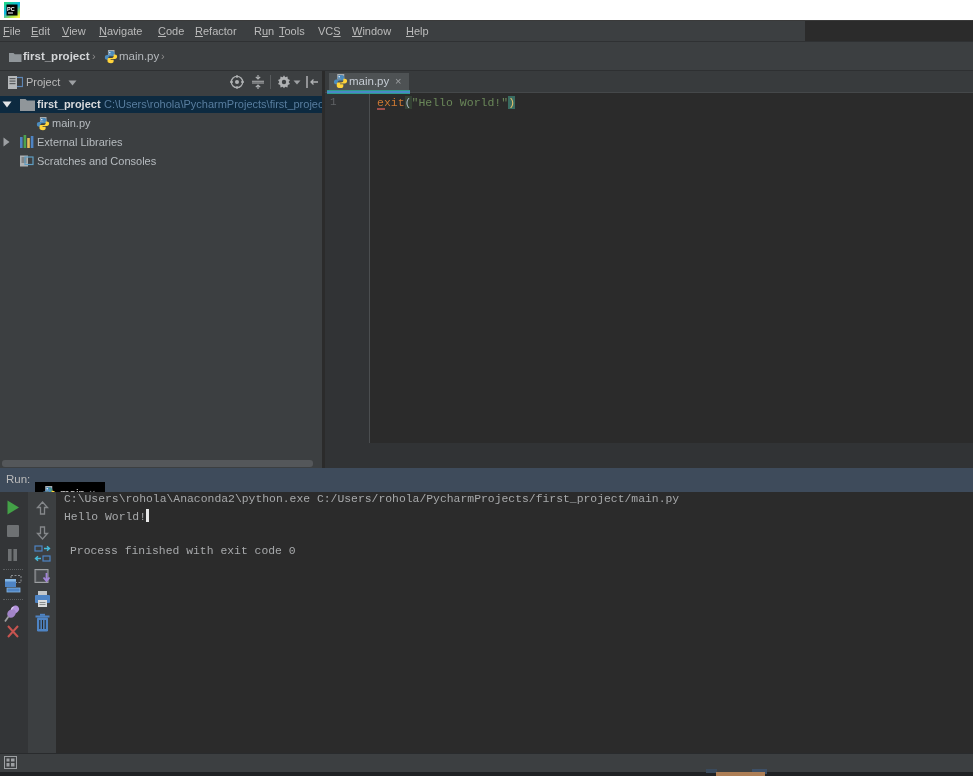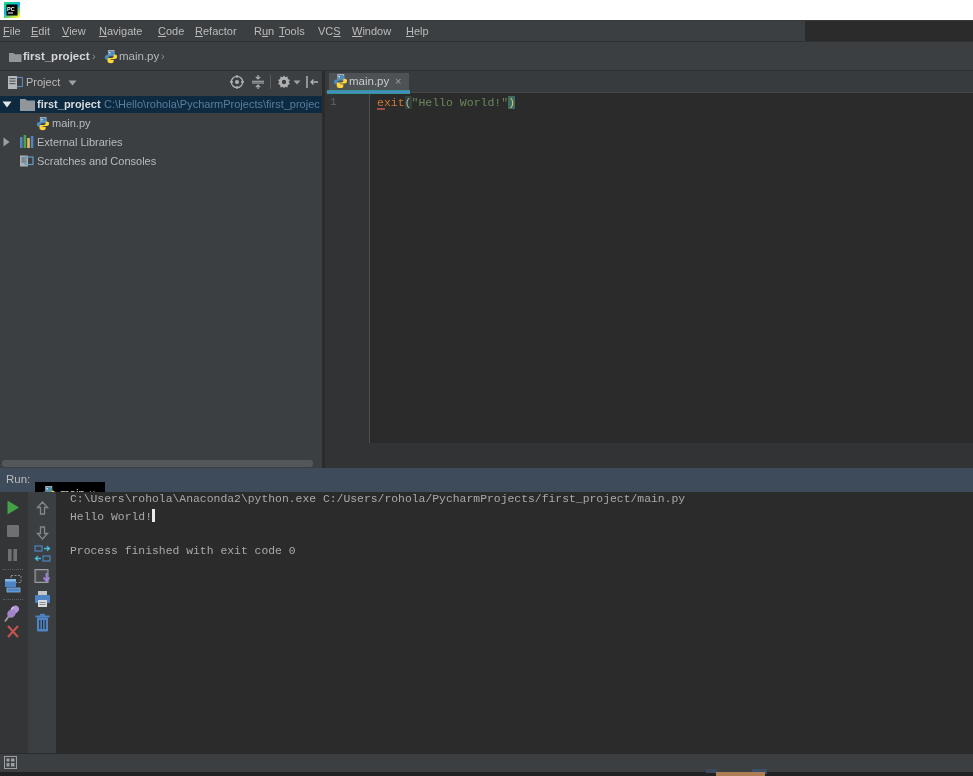--- a/index.html
+++ b/index.html
@@ -154,21 +154,21 @@
 
   <div class="abs" id="projpanel">
     <div class="treerow" id="row-root" style="position:absolute;top:2.5px">
       <svg class="icon" style="left:2px;top:5px" width="10" height="7" viewBox="0 0 10 7">
           <path d="M0.5 0.5 L9.5 0.5 L5 6.5 Z" fill="#e4e6e8"></path>
         </svg>
       <svg class="icon" style="left:20px;top:2px" width="15" height="13" viewBox="0 0 15 13">
         <path d="M0 1 L5.5 1 L7 2.5 L15 2.5 L15 13 L0 13 Z" fill="#90969a"></path>
       </svg>
       <b style="position:absolute;left:37px;top:2px;color:#d8dadc">first_project</b>
-      <span style="position:absolute;left:104px;top:2px;color:#587d9e;white-space:nowrap">C:\Hello\rohola\PycharmProjects\first_projec</span>
+      <span style="position:absolute;left:104px;top:2px;color:#587d9e;white-space:nowrap">C:\Users\rohola\PycharmProjects\first_projec</span>
     </div>
     <div class="treerow" style="top:21.5px">
       <svg class="icon" style="left:36px;top:2px" width="14" height="14" viewBox="0 0 16 16">
           <use href="#pylogo"></use>
         </svg>
       <span style="position:absolute;left:52px;top:2px">main.py</span>
     </div>
     <div class="treerow" style="top:59.5px">
       <svg class="icon" style="left:19px;top:1px" width="15" height="14" viewBox="0 0 15 14">
         <rect x="1" y="1.5" width="8" height="11" fill="#aeb1b3"></rect>
@@ -270,21 +270,21 @@
       <rect x="4" y="10" width="9" height="7" fill="#d9dcde"></rect>
       <path d="M5.5 12.5 H11.5 M5.5 14.5 H11.5" stroke="#7e8284" stroke-width="0.9"></path>
     </svg>
     <svg class="icon" style="left:6px;top:121px" width="17" height="20" viewBox="0 0 17 20">
       <rect x="3" y="4.5" width="11" height="14" rx="1.2" fill="#4e84c4"></rect>
       <rect x="1.5" y="2.5" width="14" height="2" fill="#4e84c4"></rect>
       <rect x="6" y="0.8" width="5" height="2" fill="#4e84c4"></rect>
       <path d="M5.8 7 V16 M8.5 7 V16 M11.2 7 V16" stroke="#2b2b2b" stroke-width="1.1"></path>
     </svg>
   </div>
-  <div class="console" style="left:70px;top:491px">C:\Users\rohola\Anaconda2\python.exe C:/Users/rohola/PycharmProjects/first_project/main.py
+  <div class="console" style="left:64px;top:491px">C:\Users\rohola\Anaconda2\python.exe C:/Users/rohola/PycharmProjects/first_project/main.py
 Hello World!<span style="display:inline-block;width:2.5px;height:12.5px;background:#e8e8e8;vertical-align:-2px"></span></div>
   <div class="console" style="left:70px;top:543px">Process finished with exit code 0</div>
 
   <div class="abs" id="statusbar">
     <svg class="icon" style="left:4px;top:2px" width="13" height="13" viewBox="0 0 13 13">
       <rect x="0.5" y="0.5" width="12" height="12" fill="none" stroke="#9da0a3"></rect>
       <rect x="2.5" y="2.5" width="3" height="3" fill="#9da0a3"></rect>
       <rect x="7" y="2.5" width="3.5" height="3" fill="#9da0a3"></rect>
       <rect x="2.5" y="7" width="3" height="3.5" fill="#9da0a3"></rect>
       <rect x="7" y="7" width="3.5" height="3.5" fill="#9da0a3"></rect>

